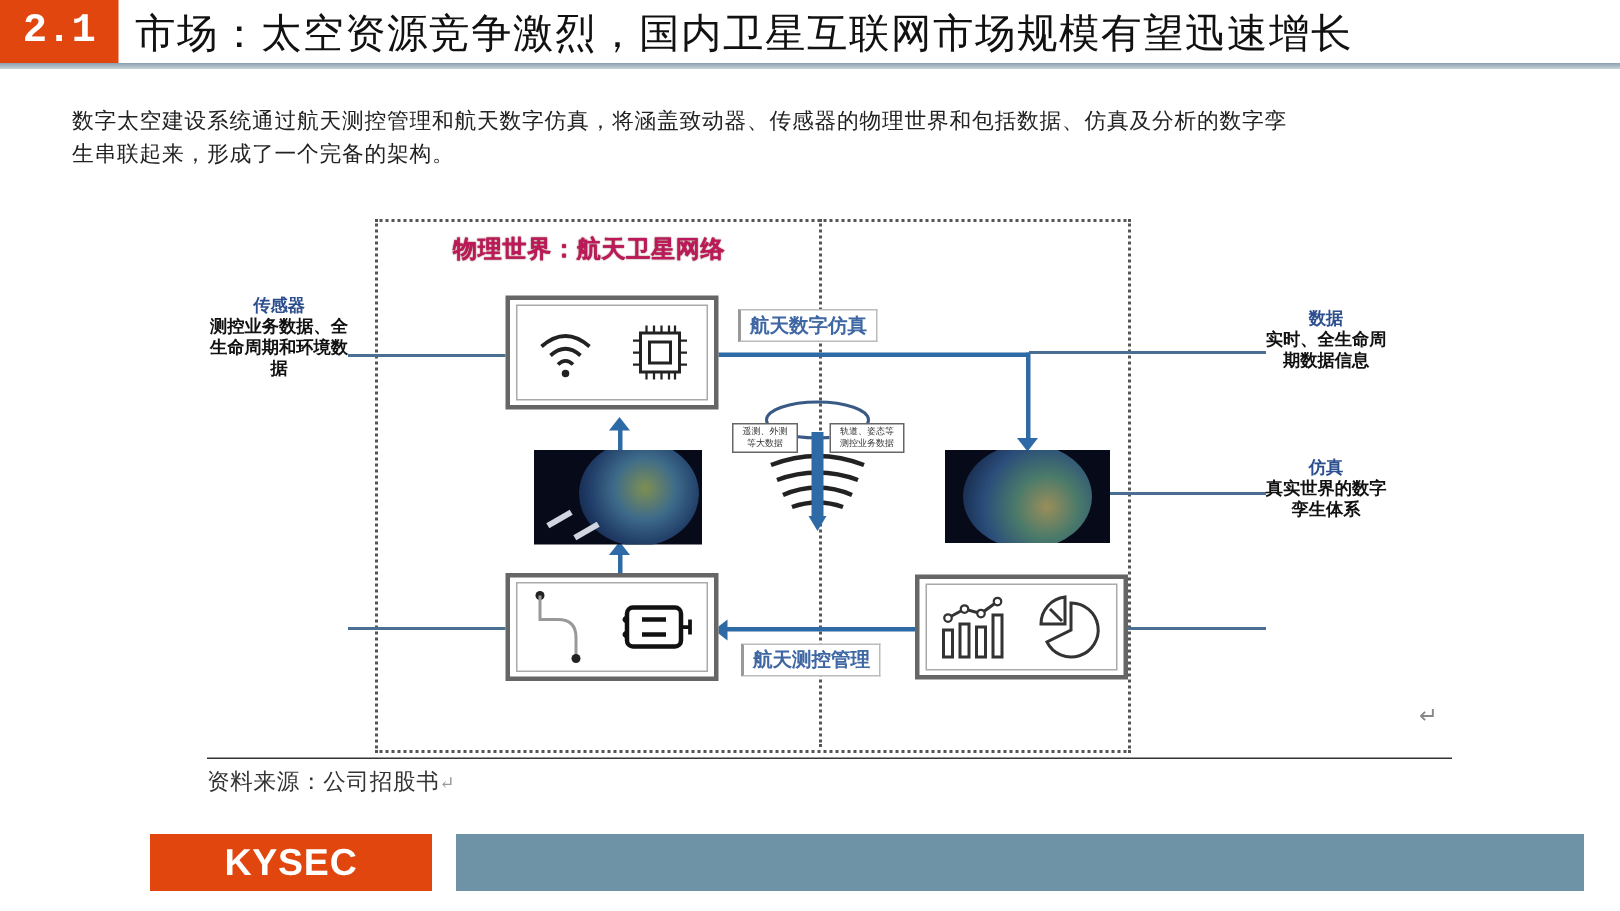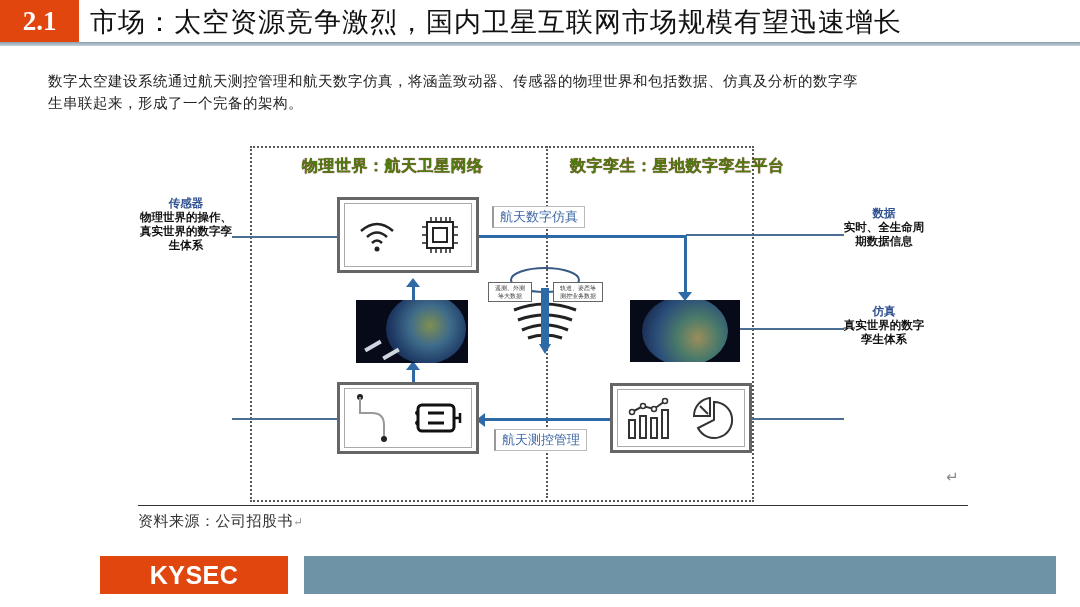--- a/index.html
+++ b/index.html
@@ -2,21 +2,21 @@
 <html><head>
 <meta charset="utf-8">
 <style>
   html, body { margin: 0; padding: 0; }
   body {
     width: 1080px; height: 607px; overflow: hidden; background: #ffffff;
     position: relative; font-family: "DejaVu Serif", serif; color: #222;
   }
   .hdr-num {
     position: absolute; left: 0; top: 0; width: 79px; height: 42px;
-    background: #e2460f; color: #fff; font-family: Liberation Serif, serif;
+    background: #e2460f; color: #fff; font-family: Liberation Mono, monospace;
     font-weight: bold; font-size: 27px; display: flex; align-items: center; justify-content: center;
   }
   .hdr-title {
     position: absolute; left: 90px; top: 4px; font-size: 27px; letter-spacing: 1px;
     font-family: Liberation Serif, serif; color: #111; white-space: nowrap;
   }
   .hdr-rule {
     position: absolute; left: 0; top: 42px; width: 1080px; height: 4px;
     background: linear-gradient(#8aa0ae, #c7d2d9);
   }
@@ -31,39 +31,39 @@
   .dashed-box {
     position: absolute; left: 250px; top: 146px; width: 500px; height: 352px;
     border: 2px dotted #555;
   }
   .mid-dash {
     position: absolute; left: 546px; top: 146px; width: 0; height: 352px;
     border-left: 2px dotted #555;
   }
   .zone-title {
     position: absolute; top: 156px; font-family: "DejaVu Sans", sans-serif;
-    font-weight: bold; font-size: 16px; color: #4d7c0f; letter-spacing: 0.5px;
+    font-weight: bold; font-size: 16px; color: #be185d; letter-spacing: 0.5px;
     text-shadow: 0 0 1px #6b0000;
   }
   .ibox {
     position: absolute; border: 3px solid #666; background: #fff; box-sizing: border-box;
   }
   .ibox .inner {
     position: absolute; left: 4px; top: 3px; right: 4px; bottom: 3px; border: 1px solid #aaa;
     display: flex; align-items: center; justify-content: space-around;
   }
   .photo {
     position: absolute; background: #070a18; overflow: hidden;
   }
   .globe {
     position: absolute; border-radius: 50%;
     background: radial-gradient(circle at 55% 45%, #7e8f52 0%, #3e6b8a 35%, #1f3b66 65%, #0b1430 100%);
   }
   .tag {
-    position: absolute; font-family: "DejaVu Sans", sans-serif; font-weight: normal;
+    position: absolute; font-family: "DejaVu Sans", sans-serif; font-weight: bold;
     font-size: 13px; color: #3e67a3; background: #fff; border: 1px solid #bbb;
     border-left: 2px solid #999; padding: 1px 6px;
   }
   .hline { position: absolute; height: 2px; background: #4a6f93; }
   .thick { background: #2e6aa6; height: 3px; }
   .vline { position: absolute; width: 3px; background: #2e6aa6; }
   .side-label {
     position: absolute; font-family: "DejaVu Sans", sans-serif; font-weight: bold;
     font-size: 11.5px; line-height: 14px; color: #111; text-align: center;
   }
@@ -109,21 +109,20 @@
 <div class="intro">
   <span>数字太空建设系统通过航天测控管理和航天数字仿真，将涵盖致动器、传感器的物理世界和包括数据、仿真及分析的数字孪</span>
   <span>生串联起来，形成了一个完备的架构。</span>
 </div>
 
 <div class="diagram">
   <div class="dashed-box"></div>
   <div class="mid-dash"></div>
 
   <div class="zone-title" style="left:302px;">物理世界：航天卫星网络</div>
-  <div class="zone-title" style="left:570px;">数字孪生：星地数字孪生平台</div>
 
   <div class="hline" style="left:232px; top:236px; width:106px;"></div>
   <div class="hline thick" style="left:478px; top:235px; width:208px;"></div>
   <div class="hline" style="left:686px; top:234px; width:158px;"></div>
   <div class="vline" style="left:684px; top:235px; height:60px;"></div>
   <div style="position:absolute; left:678px; top:292px; width:0; height:0; border-left:7px solid transparent; border-right:7px solid transparent; border-top:9px solid #2e6aa6;"></div>
 
   <div class="hline" style="left:740px; top:328px; width:104px;"></div>
   <div class="hline" style="left:750px; top:418px; width:94px;"></div>
 
@@ -228,21 +227,21 @@
       <svg width="48" height="48" viewBox="0 0 48 48">
         <path d="M26 8 A18 18 0 1 1 10 34 L26 26 Z" fill="none" stroke="#333" stroke-width="2"></path>
         <path d="M22 4 A18 18 0 0 0 6 22 L22 22 Z" fill="none" stroke="#333" stroke-width="2"></path>
         <line x1="12" y1="12" x2="20" y2="20" stroke="#333" stroke-width="2"></line>
       </svg>
     </div>
   </div>
 
   <div class="side-label" style="left:138px; top:196px; width:96px;">
     <span class="h">传感器</span>
-    <span class="b">物理世界的操作、真实世界的数字孪生体系</span>
+    <span class="b">测控业务数据、全生命周期和环境数据</span>
   </div>
 
   <div class="side-label" style="left:842px; top:206px; width:84px;font-family:Liberation Serif, serif;">
     <span class="h">数据</span>
     <span class="b">实时、全生命周期数据信息</span>
   </div>
   <div class="side-label" style="left:842px; top:304px; width:84px;">
     <span class="h">仿真</span>
     <span class="b">真实世界的数字孪生体系</span>
   </div>

